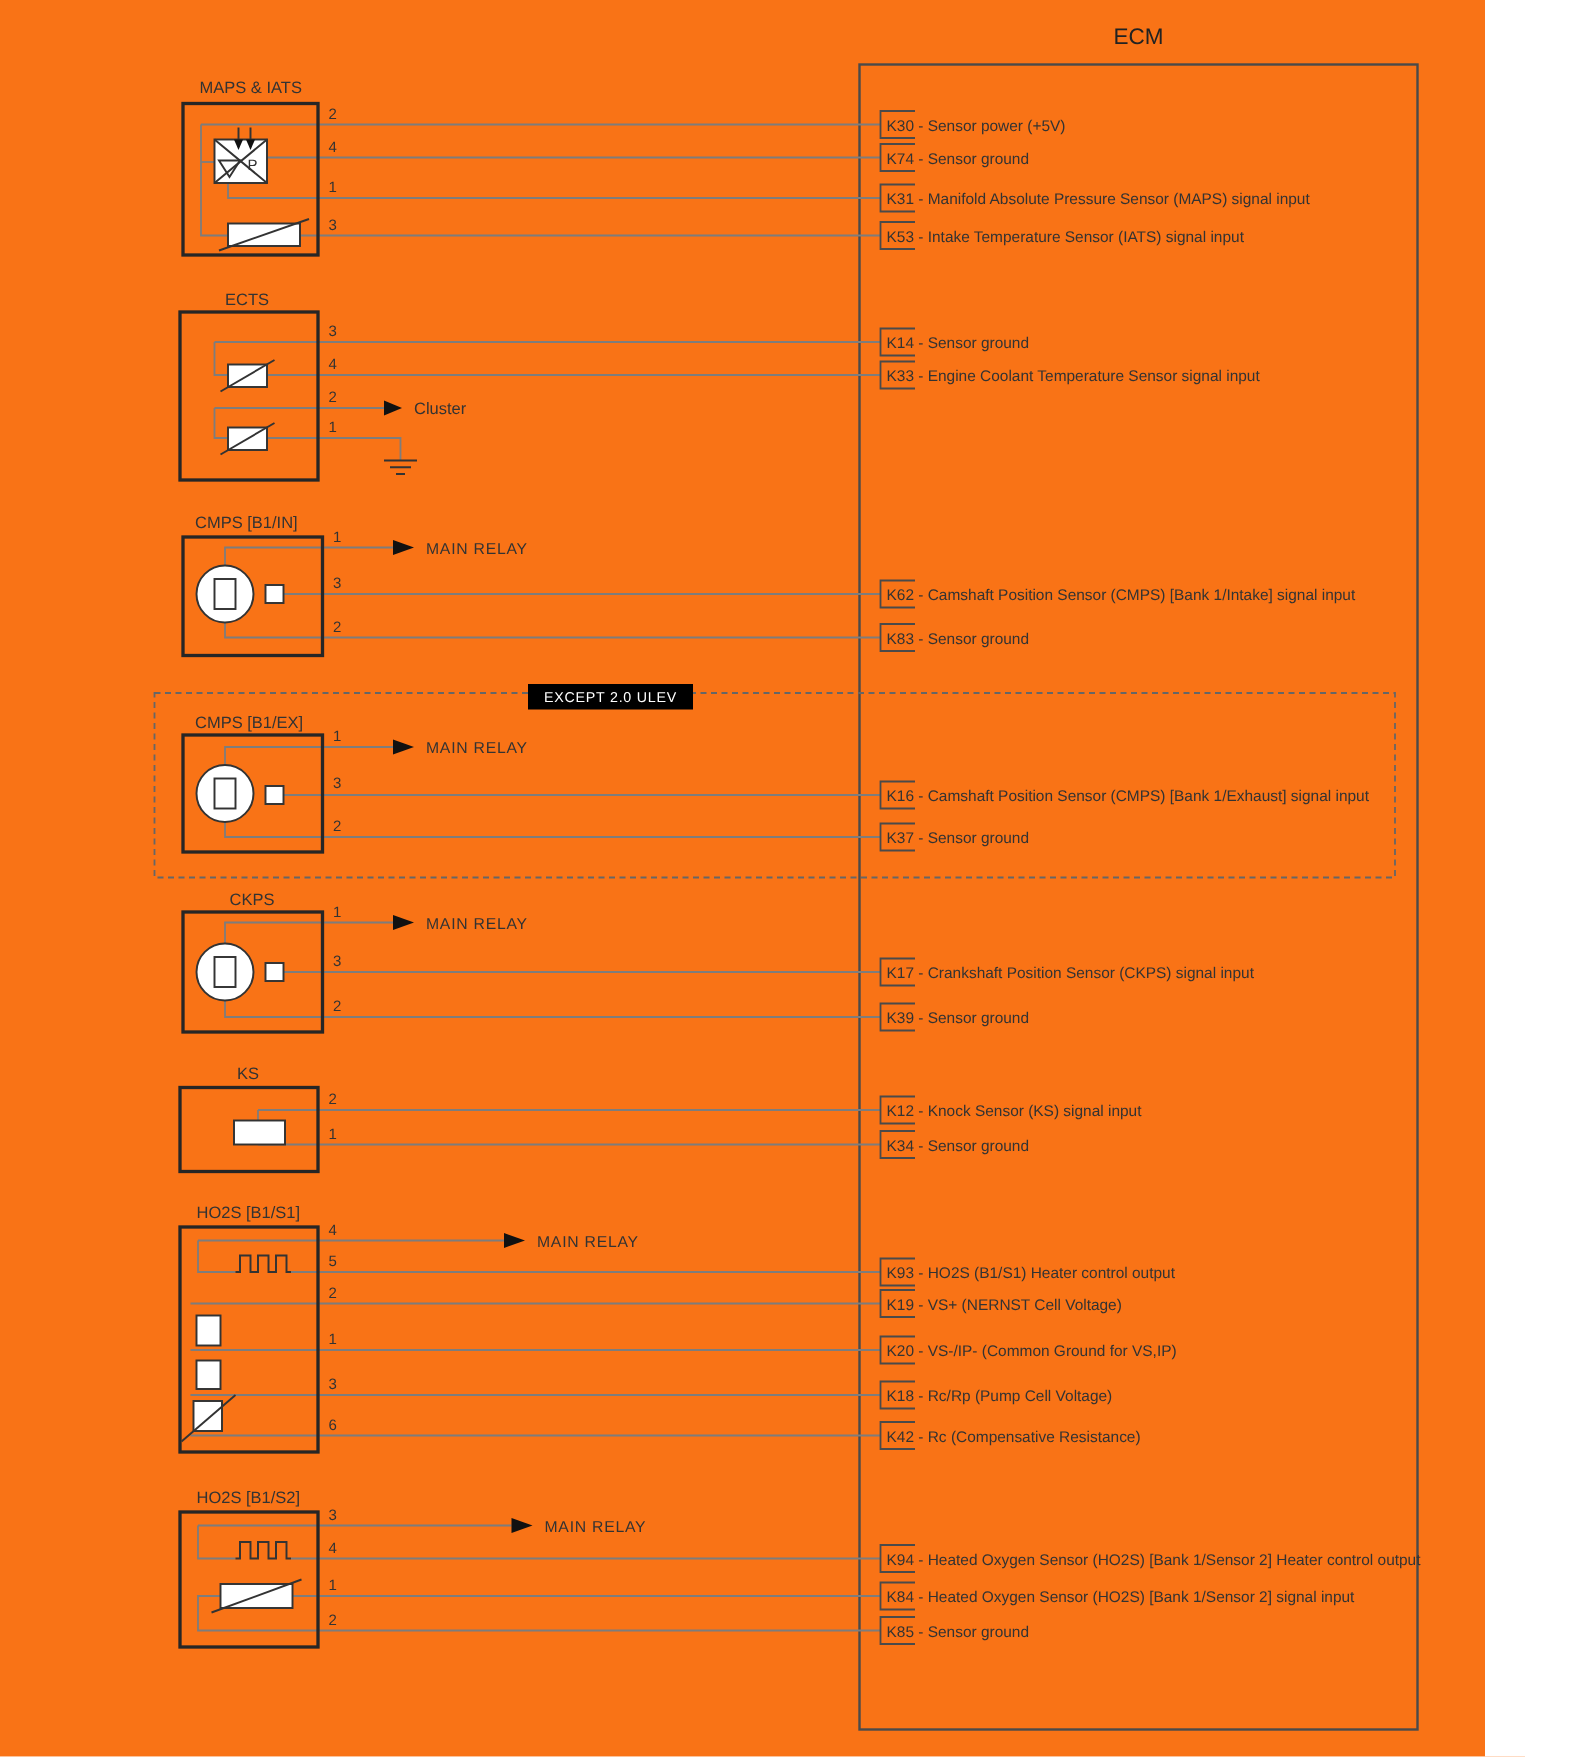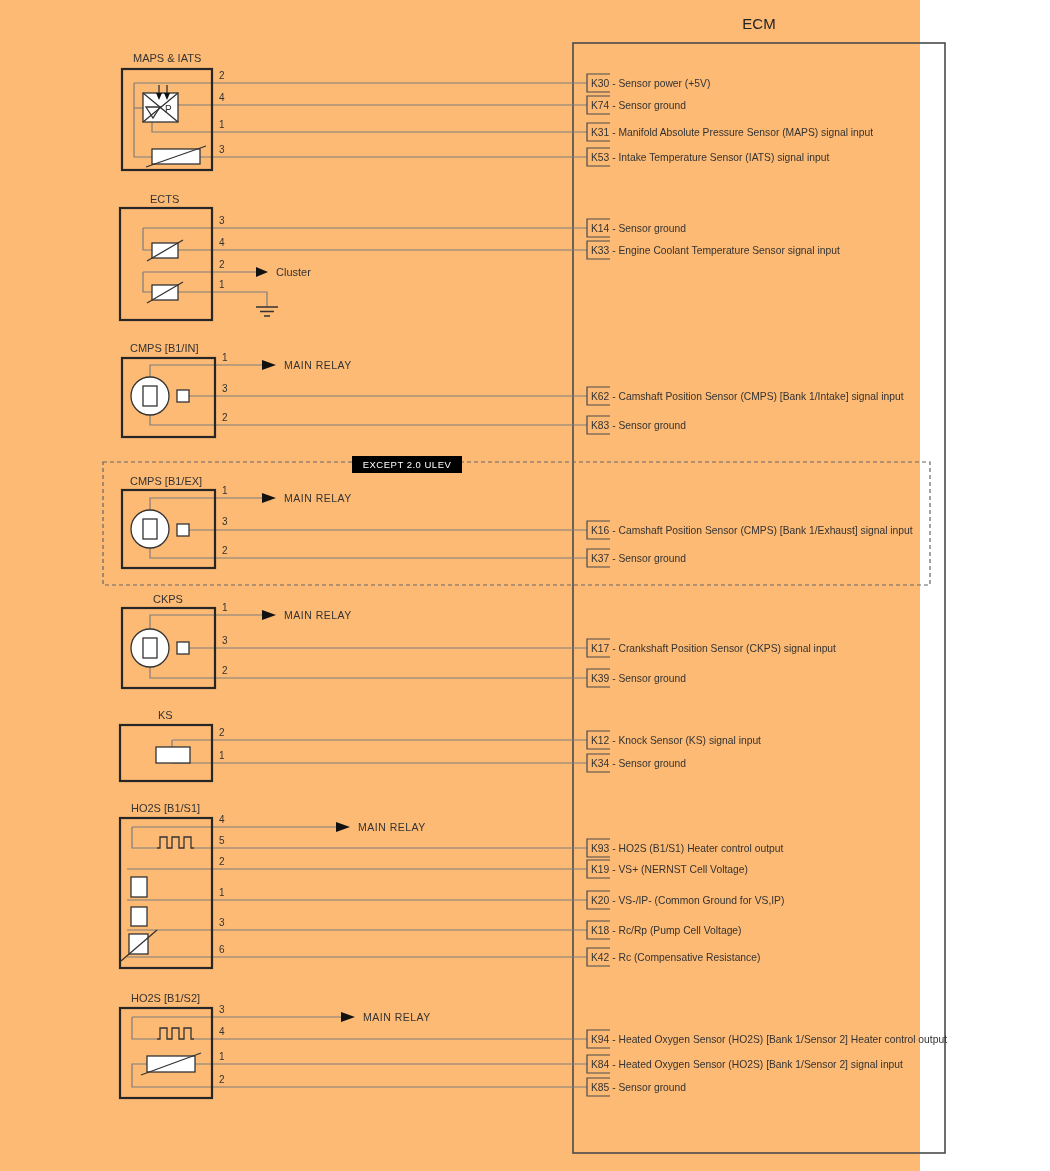--- a/index.html
+++ b/index.html
@@ -1,16 +1,16 @@
 <!DOCTYPE html>
 <html><head>
 <meta charset="utf-8">
 <style>
   html,body{margin:0;padding:0;background:#fff;}
-  .page{width:920px;height:1171px;background:#fdba74;position:relative;text-decoration:underline;}
+  .page{width:990px;height:1171px;background:#f97316;position:relative;text-decoration:underline;}
   svg text{font-family:"Liberation Sans","DejaVu Sans",sans-serif;}
   .wire{stroke:#7d7d7d;stroke-width:1.2;fill:none;}
   .cbox{fill:none;stroke:#262626;stroke-width:2.2;}
   .ecmbox{fill:none;stroke:#4a4a4a;stroke-width:1.6;}
   .sym{fill:none;stroke:#333;stroke-width:1.3;}
   .symw{fill:#ffffff;stroke:#333;stroke-width:1.3;}
   .bracket{fill:none;stroke:#4a4a4a;stroke-width:1.2;}
   .dash{fill:none;stroke:#666;stroke-width:1.2;stroke-dasharray:4 3;}
   .slabel{font-size:11px;fill:#333;}
   .pnum{font-size:10px;fill:#333;}

